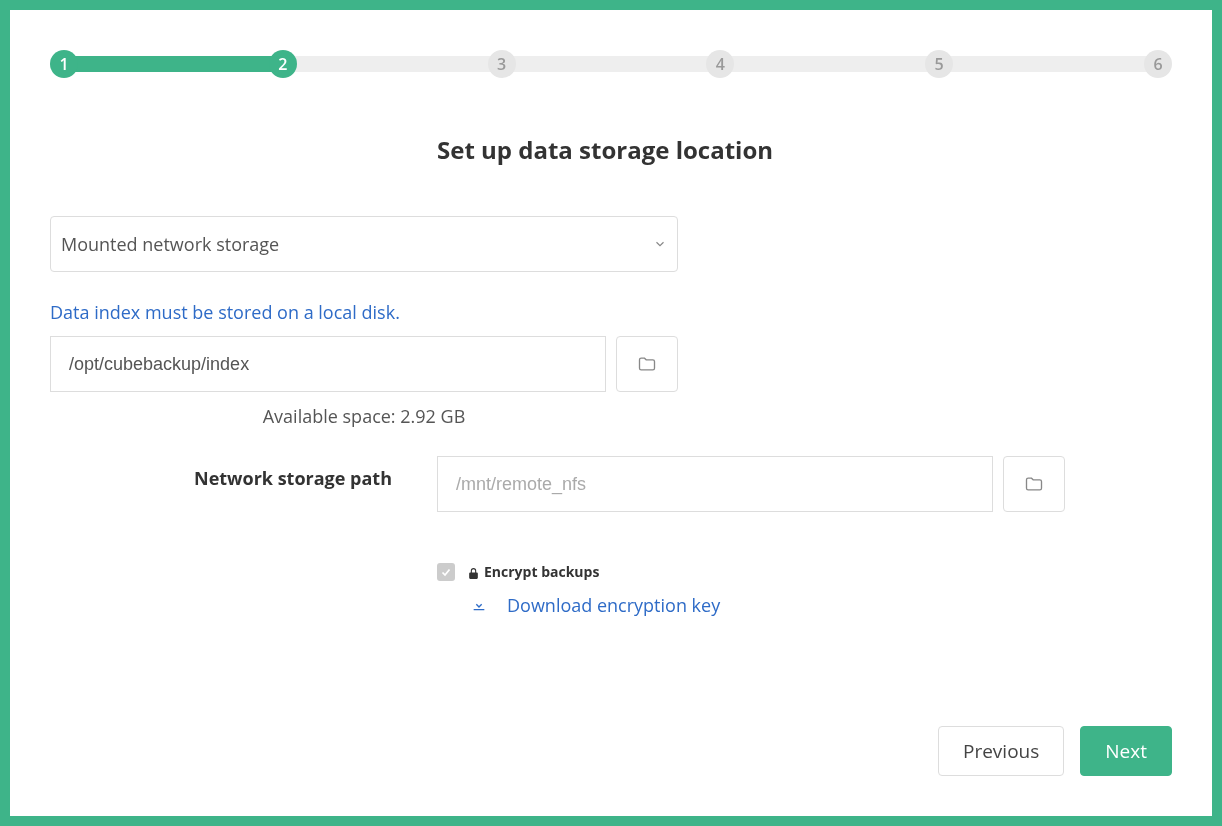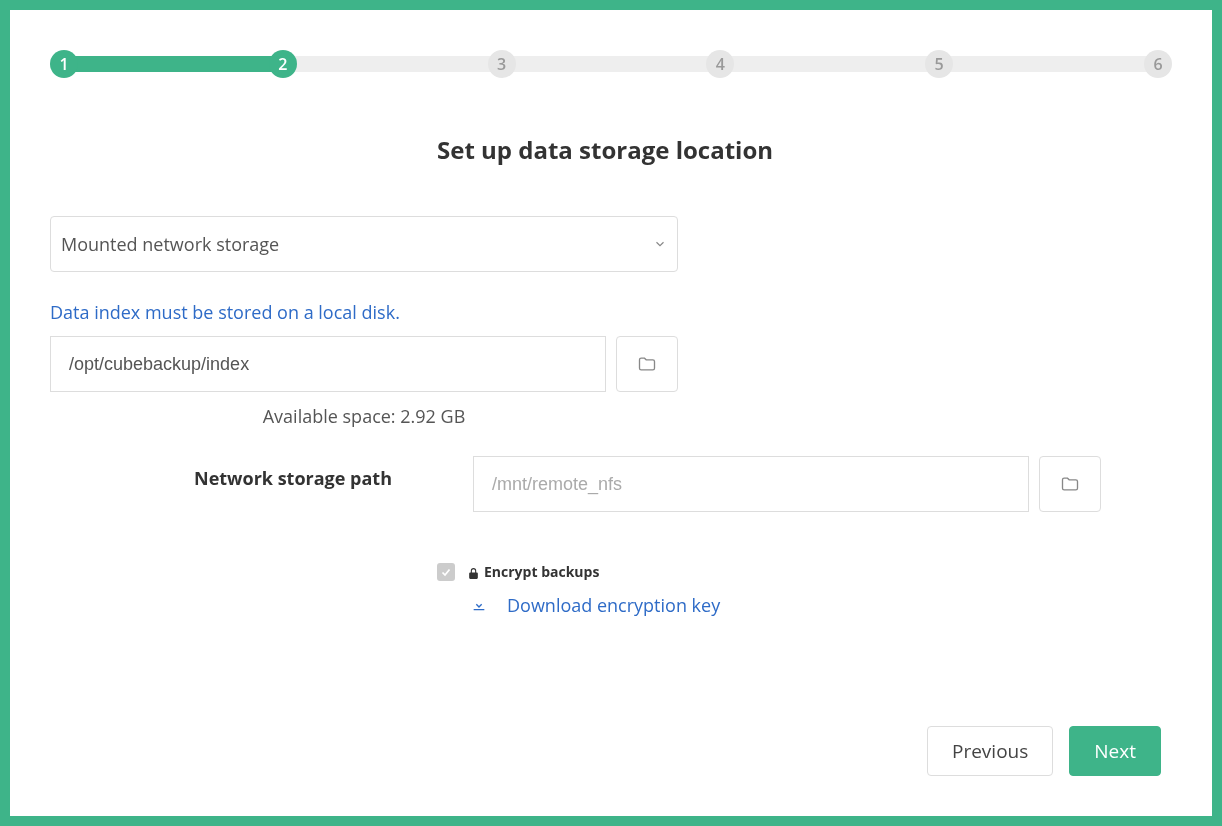--- a/index.html
+++ b/index.html
@@ -199,21 +199,21 @@
       cursor: pointer;
     }
     .download-icon {
       width: 16px;
       height: 16px;
     }
     
     .footer-buttons {
       position: absolute;
       bottom: 40px;
-      right: 51px;
+      right: 40px;
       display: flex;
       gap: 16px;
     }
     .btn {
       height: 50px;
       padding: 0 24px;
       border-radius: 4px;
       font-size: 19px;
       display: flex;
       align-items: center;
@@ -270,21 +270,21 @@
         <div class="folder-btn">
           <svg viewBox="0 0 24 24" fill="none" stroke="#888" stroke-width="1.6">
             <path d="M3 7a2 2 0 0 1 2-2h4l2 2h8a2 2 0 0 1 2 2v8a2 2 0 0 1-2 2H5a2 2 0 0 1-2-2V7z"></path>
           </svg>
         </div>
       </div>
       <div class="helper-text">Available space: 2.92 GB</div>
     </div>
   </div>
 
-  <div class="form-row" style="margin-bottom: 50px; gap: 36px;">
+  <div class="form-row" style="margin-bottom: 50px;">
     <div class="form-label">Network storage path</div>
     <div class="form-control-wrap">
       <div class="input-row">
         <input class="text-input" type="text" placeholder="/mnt/remote_nfs" style="">
         <div class="folder-btn">
           <svg viewBox="0 0 24 24" fill="none" stroke="#888" stroke-width="1.6">
             <path d="M3 7a2 2 0 0 1 2-2h4l2 2h8a2 2 0 0 1 2 2v8a2 2 0 0 1-2 2H5a2 2 0 0 1-2-2V7z"></path>
           </svg>
         </div>
       </div>

